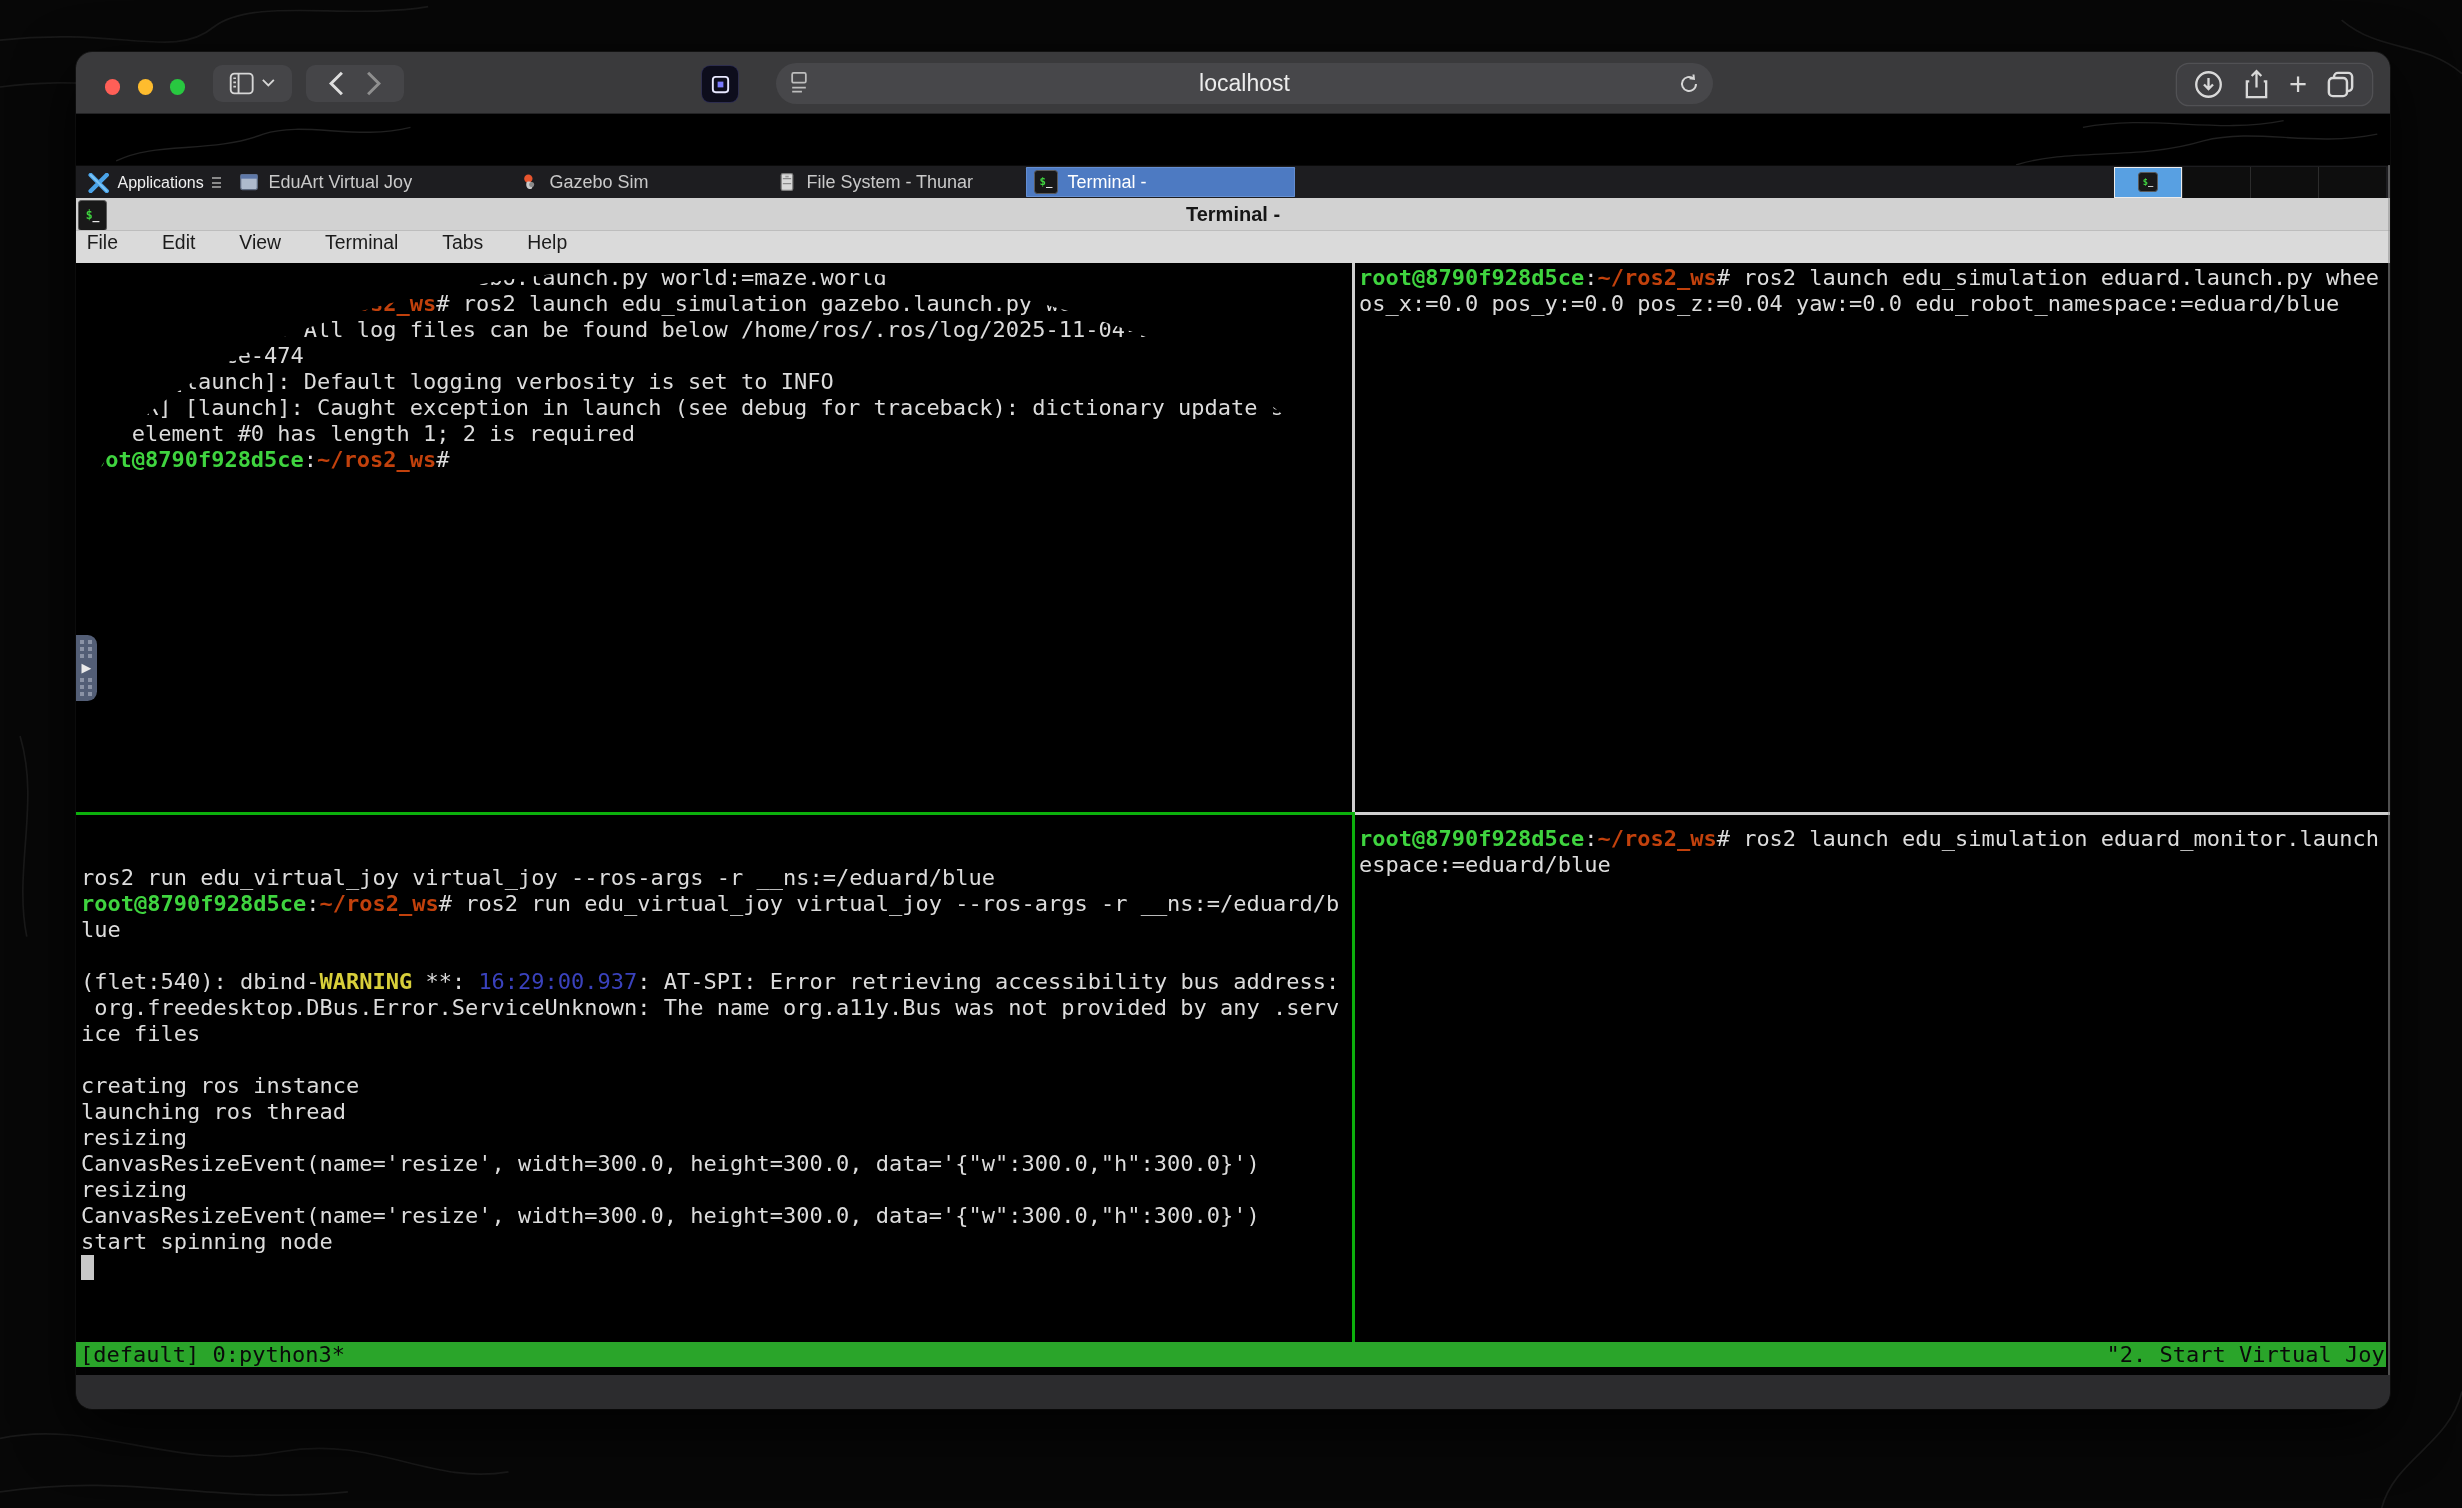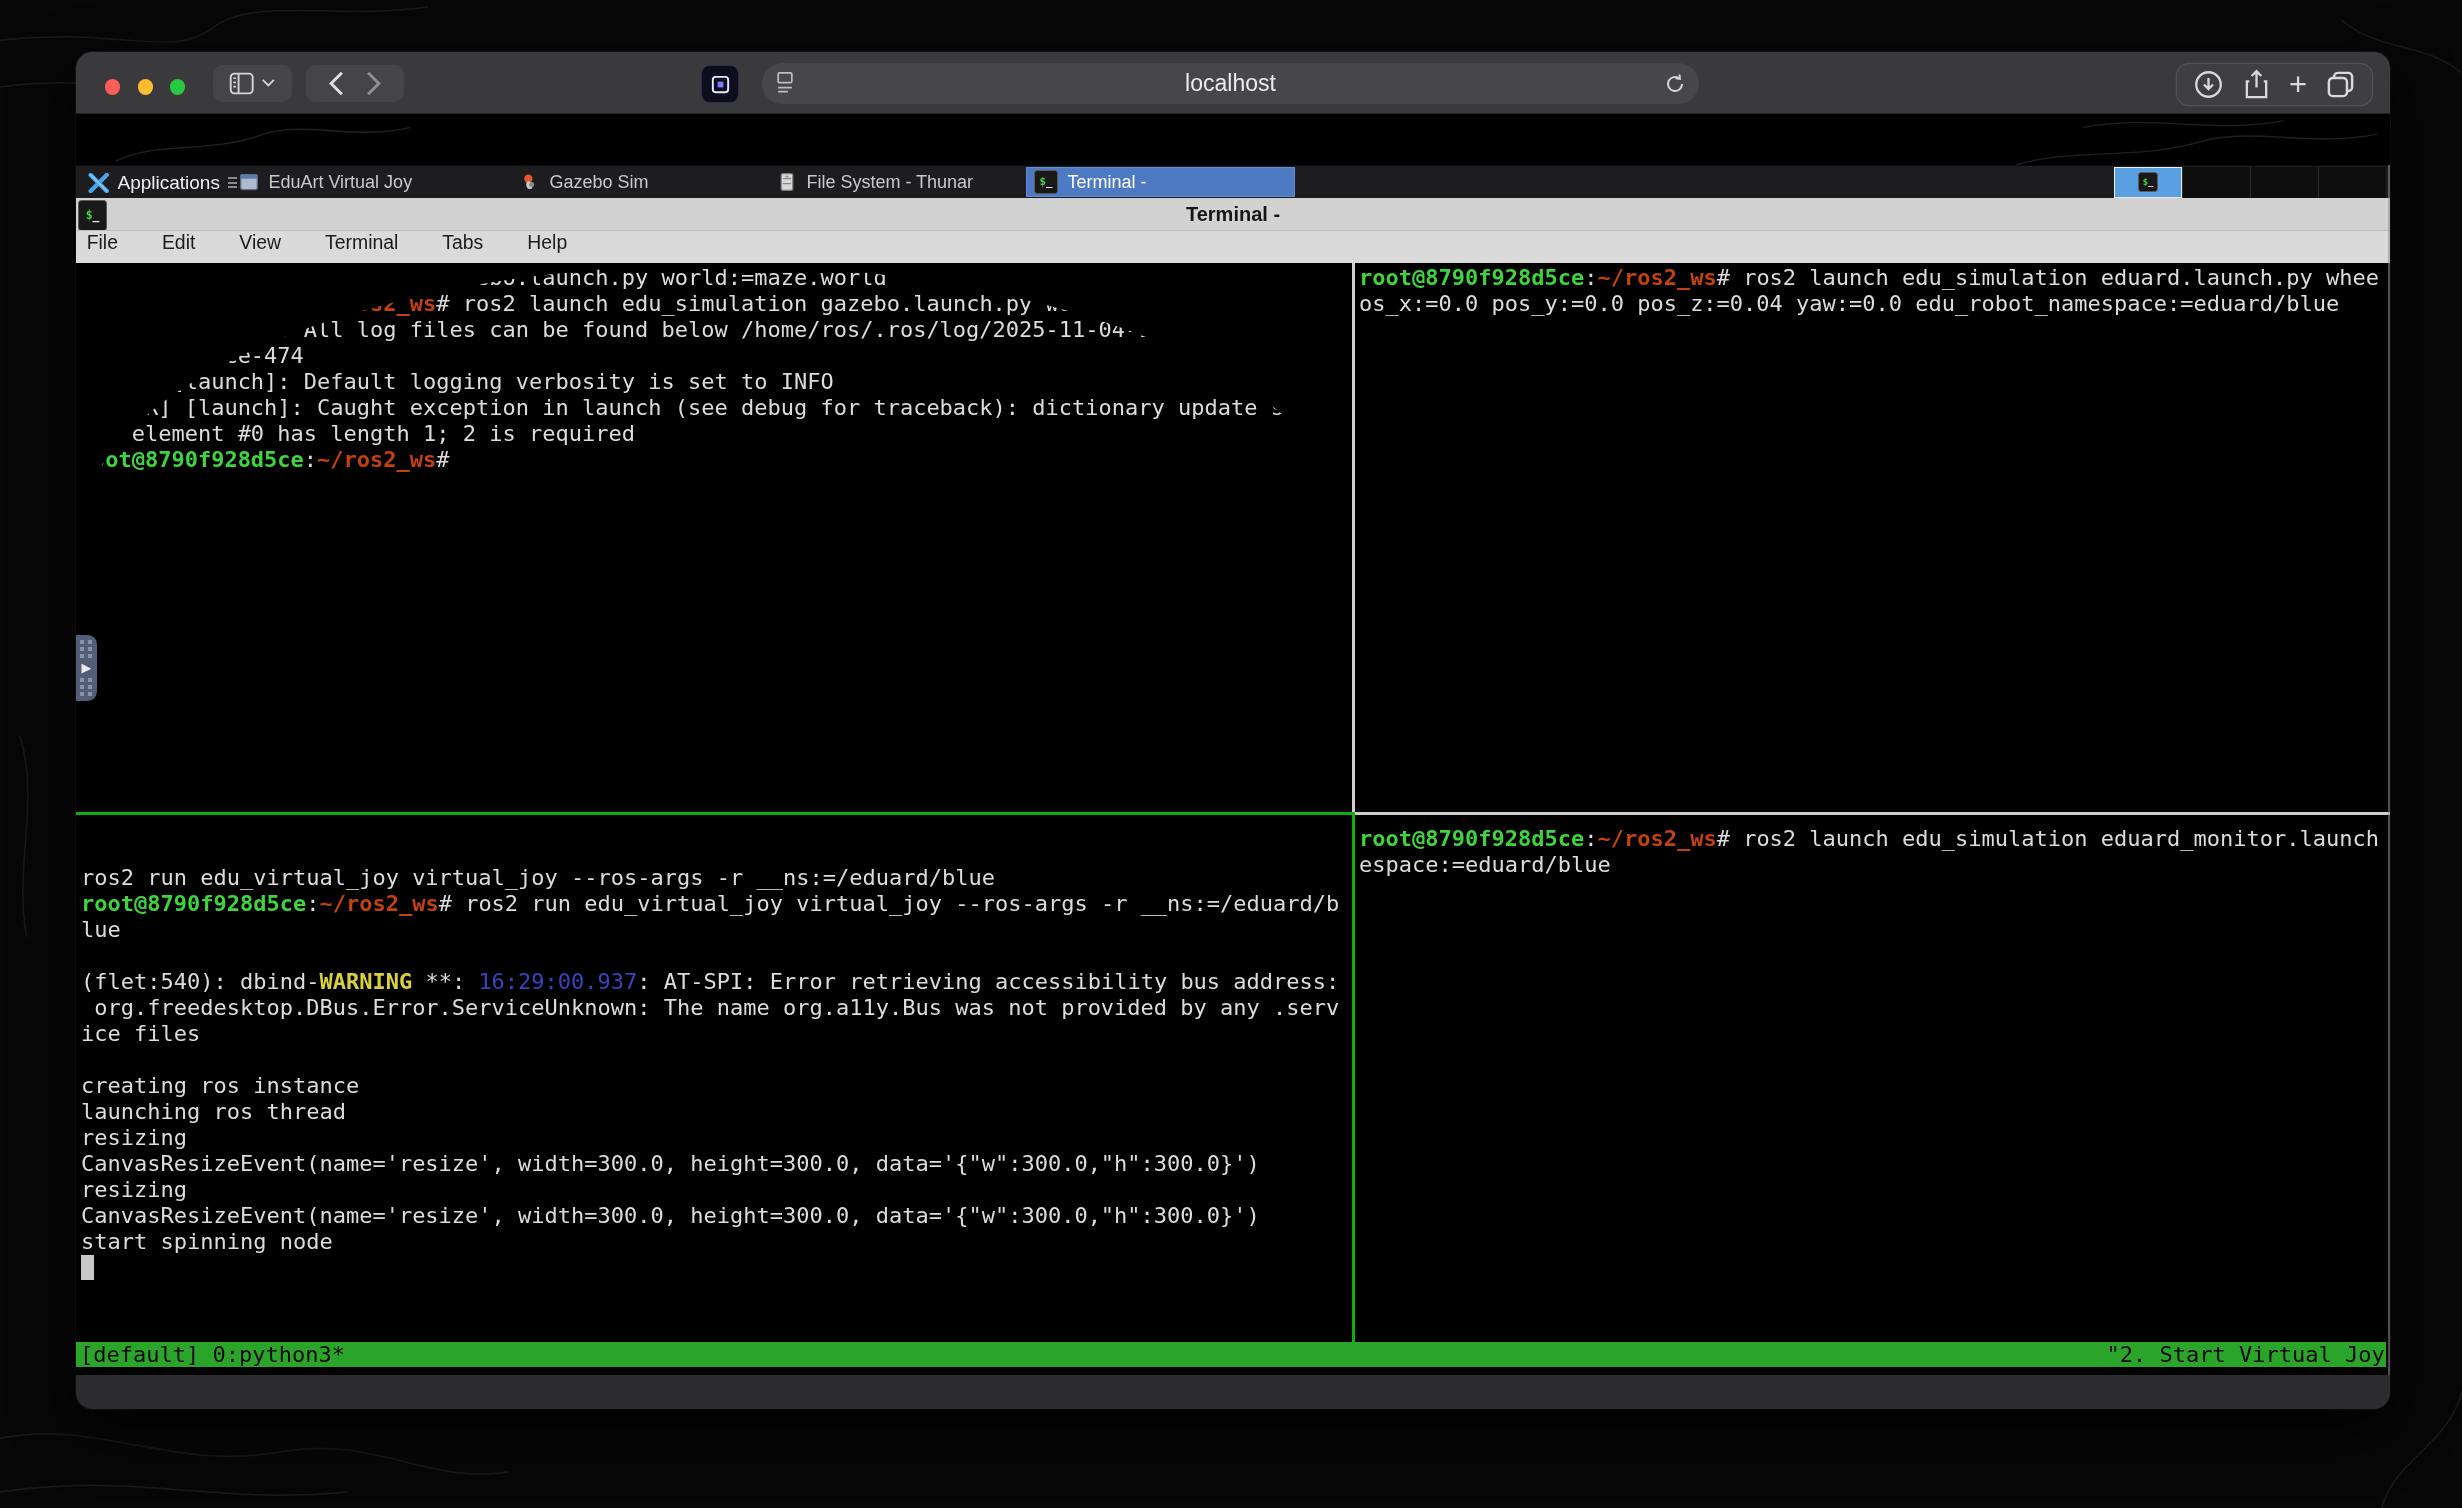--- a/index.html
+++ b/index.html
@@ -21,41 +21,41 @@
   .tl.red{ left:29px; background:#ff5f57; } .tl.yel{ left:62px; background:#febc2e; }
   .tl.grn{ left:94px; background:#28c840; }
   .tb-group { position:absolute; top:12.7px; height:37px; border-radius:9.4px; display:flex;
               align-items:center; justify-content:center; }
   .sidebar-btn { left:137px; width:79px; background:#454548; gap:6.7px; }
   .nav-group { left:230px; width:98px; background:#454548; gap:17.4px; }
   .icon-svg { display:block; }
   .ext-btn { position:absolute; left:626px; top:14px; width:36px; height:36px; border-radius:8px;
              background:#0d0d1c; display:flex; align-items:center; justify-content:center;
              box-shadow:0 0 0 0.7px #2a2a55; }
-  .url-pill { position:absolute; left:686px; top:11.4px; width:937px; height:41px; border-radius:21px;
+  .url-pill { position:absolute; left:700px; top:11.4px; width:937px; height:41px; border-radius:21px;
               background:#47474a; display:flex; align-items:center;justify-content:center; }
   .url-pill .page-ic { position:absolute; left:13.4px; }
   .url-pill .url-text { flex:1; text-align:center; color:#ececec; font-size:23px; }
   .url-pill .reload { position:absolute; right:12px; }
   .actions { position:absolute; left:2101px; top:12px; width:195px; height:41px; border-radius:12px;
              background:#3f3f42; box-shadow:0 0 0 1.3px #515154; display:flex; align-items:center;
              justify-content:space-around; padding:0 6.7px; }
   .plus-glyph { color:#d9d9d9; font-size:31px; line-height:1; font-weight:300; }
 
   
   .viewport { position:absolute; left:0; top:62px; right:0; bottom:0; background:#000; }
   .desk-topo { position:absolute; left:0; top:0; width:100%; height:51px; }
   .desk-topo path { fill:none; stroke:#202020; stroke-width:2; }
 
   
   .taskbar { position:absolute; left:0; top:51px; width:100%; height:33px; background:#1d1d20;
              border-top:0.7px solid #0a0a0a; }
   .apps-btn { position:absolute; left:5.4px; top:0; height:33px; display:flex; align-items:center; gap:8px;
               padding:0 6.7px; }
-  .apps-label { color:#f0f0f0; font-size:19px; }
+  .apps-label { color:#f0f0f0; font-size:16px; }
   .menu-dots { display:flex; flex-direction:column; gap:2.7px; }
   .menu-dots i { display:block; width:9.4px; height:2px; background:#8a8a8a; }
   .task-btn { position:absolute; top:1.3px; height:30px; width:265px; display:flex; align-items:center;
               gap:9.4px; padding:0 8px; border-radius:1.3px; }
   .task-btn .lbl { color:#c9c9c9; font-size:18px; white-space:nowrap; overflow:hidden; }
   .task-btn.active { background:#4d7ac2; box-shadow:inset 0 0 0 0.7px #6d96d8; }
   .task-btn.active .lbl { color:#fff; }
   .win-ic { width:20px; height:20px; flex:none; }
   .pager { position:absolute; right:4px; top:0.7px; height:31px; display:flex; }
   .pager .cell { width:68px; height:31px; background:#0e0e0e; border-left:0.7px solid #2c2c2c; }

